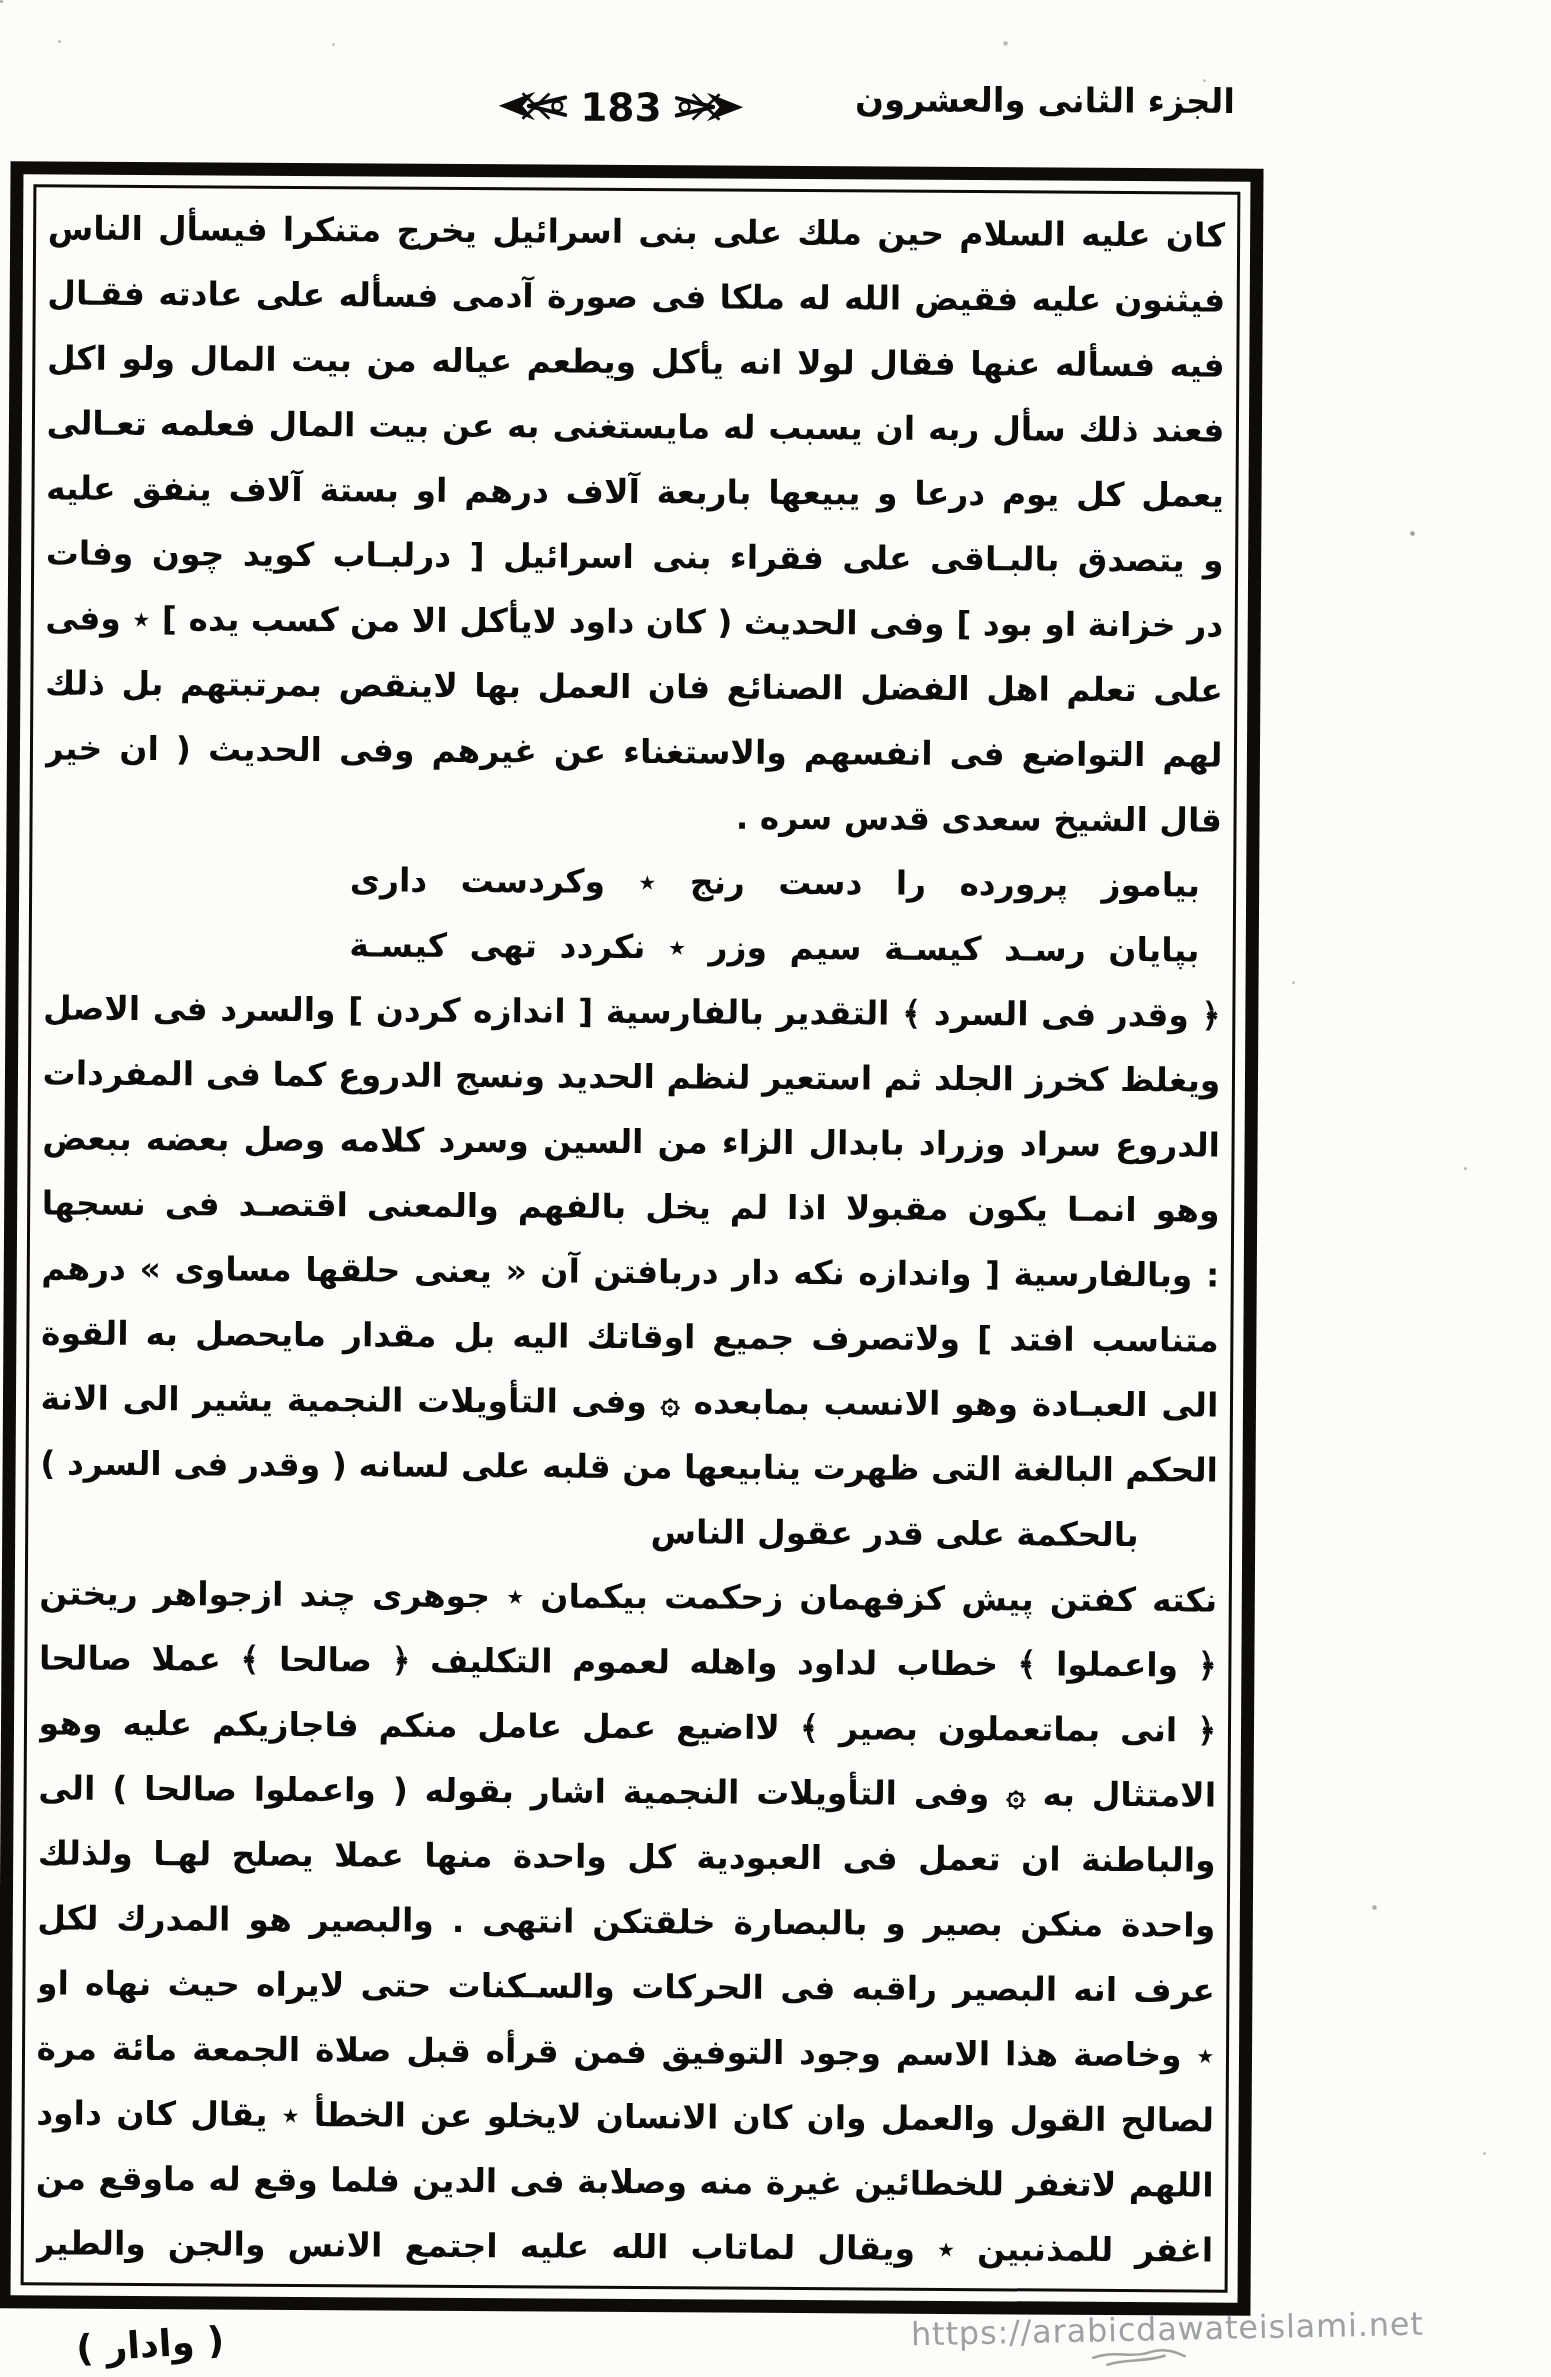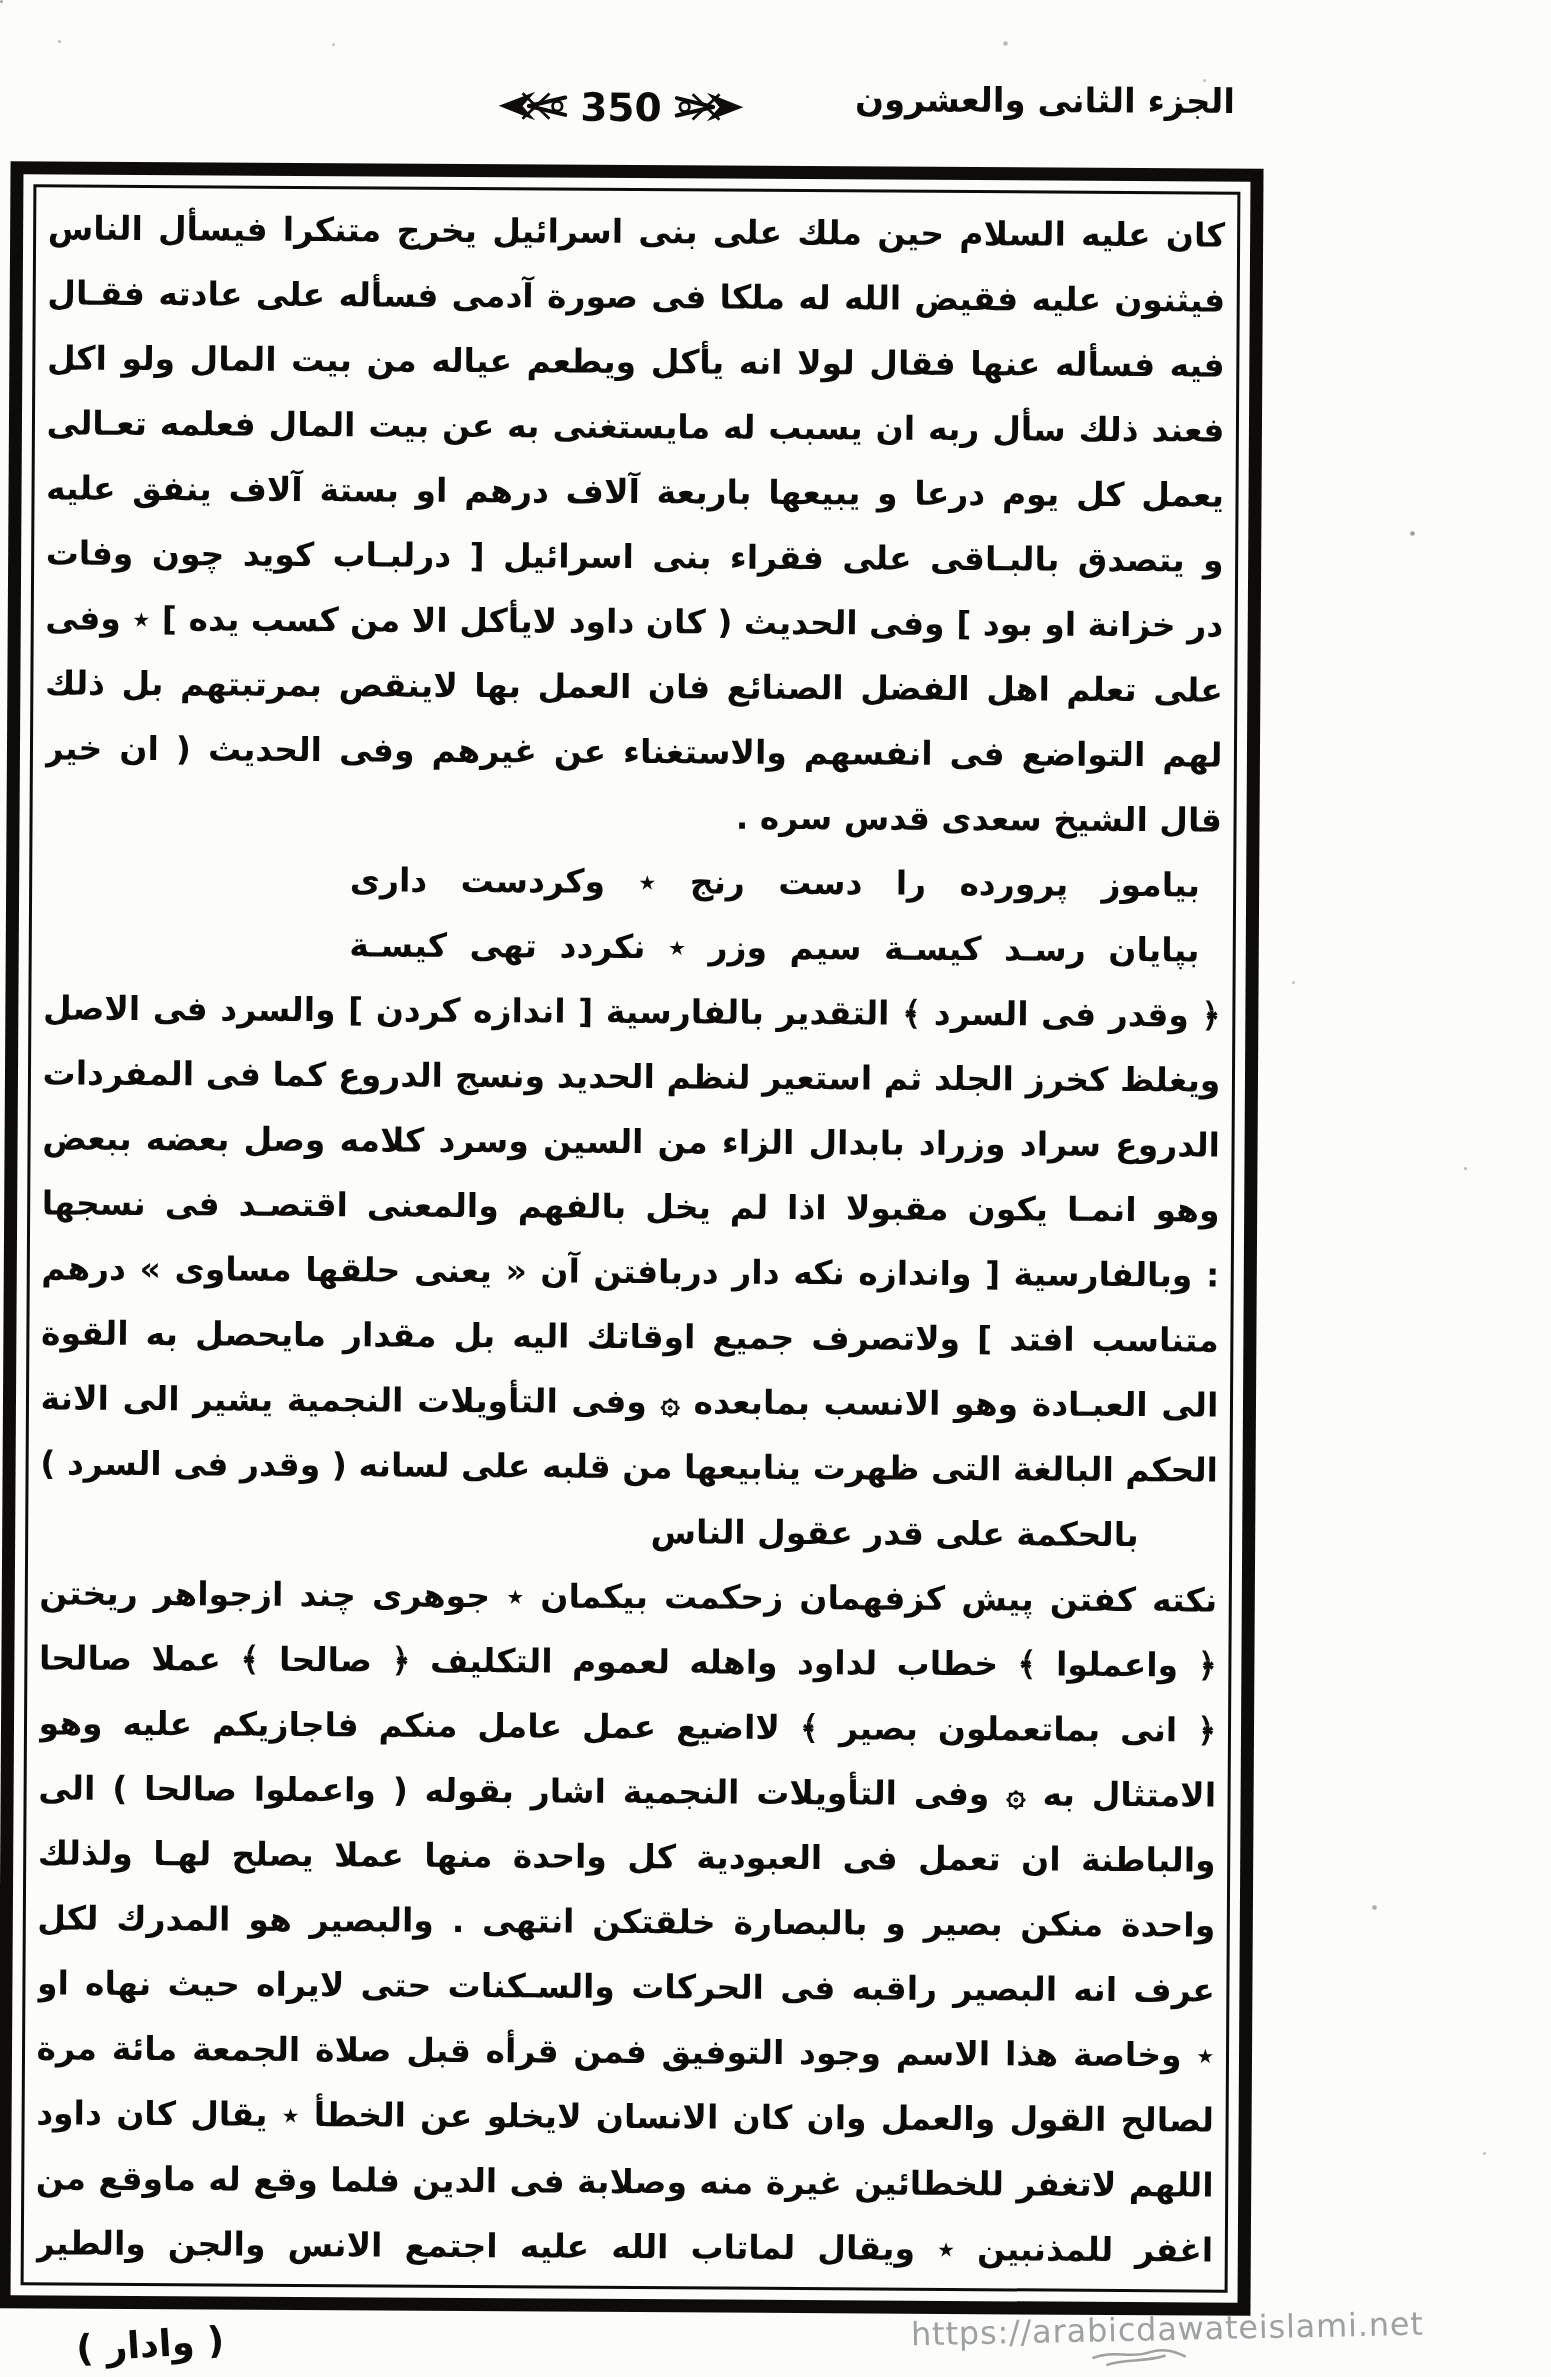--- a/index.html
+++ b/index.html
@@ -105,21 +105,21 @@
 
 <div class="pagenum-wrap">
   <span class="fleuron flip">
     <svg width="76" height="35" viewBox="0 0 96 44" fill="none" stroke="currentColor">
       <path d="M90 22 L44 4 L60 22 L44 40 Z" fill="currentColor" stroke="none"></path>
       <path d="M52 22 L6 11 M52 22 L6 33" stroke-width="5" stroke-linecap="round"></path>
       <path d="M26 6 L60 38 M26 38 L60 6" stroke-width="3.5"></path>
       <circle cx="16" cy="22" r="6" stroke-width="3.5"></circle>
     </svg>
   </span>
-  <span class="pagenum">350</span>
+  <span class="pagenum">183</span>
   <span class="fleuron">
     <svg width="76" height="35" viewBox="0 0 96 44" fill="none" stroke="currentColor">
       <path d="M90 22 L44 4 L60 22 L44 40 Z" fill="currentColor" stroke="none"></path>
       <path d="M52 22 L6 11 M52 22 L6 33" stroke-width="5" stroke-linecap="round"></path>
       <path d="M26 6 L60 38 M26 38 L60 6" stroke-width="3.5"></path>
       <circle cx="16" cy="22" r="6" stroke-width="3.5"></circle>
     </svg>
   </span>
 </div>
 

